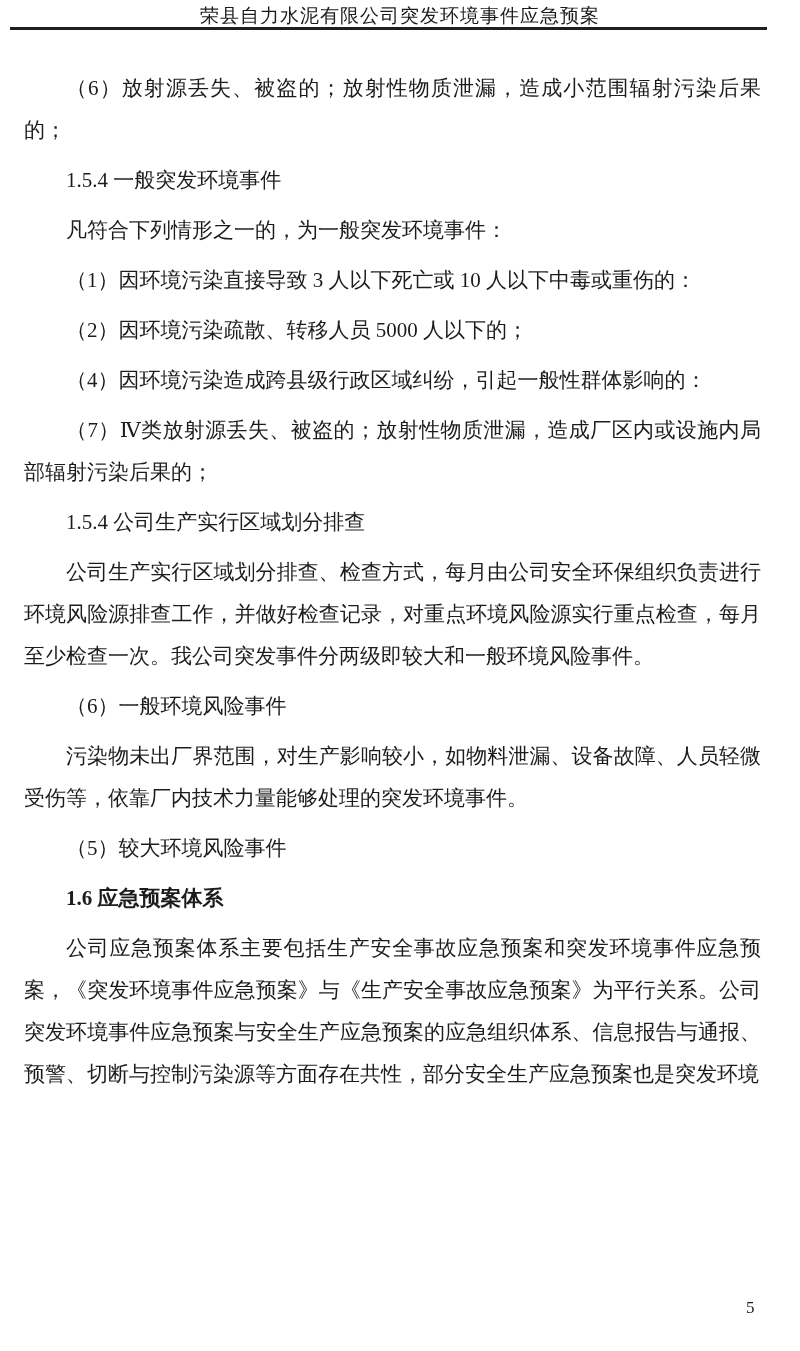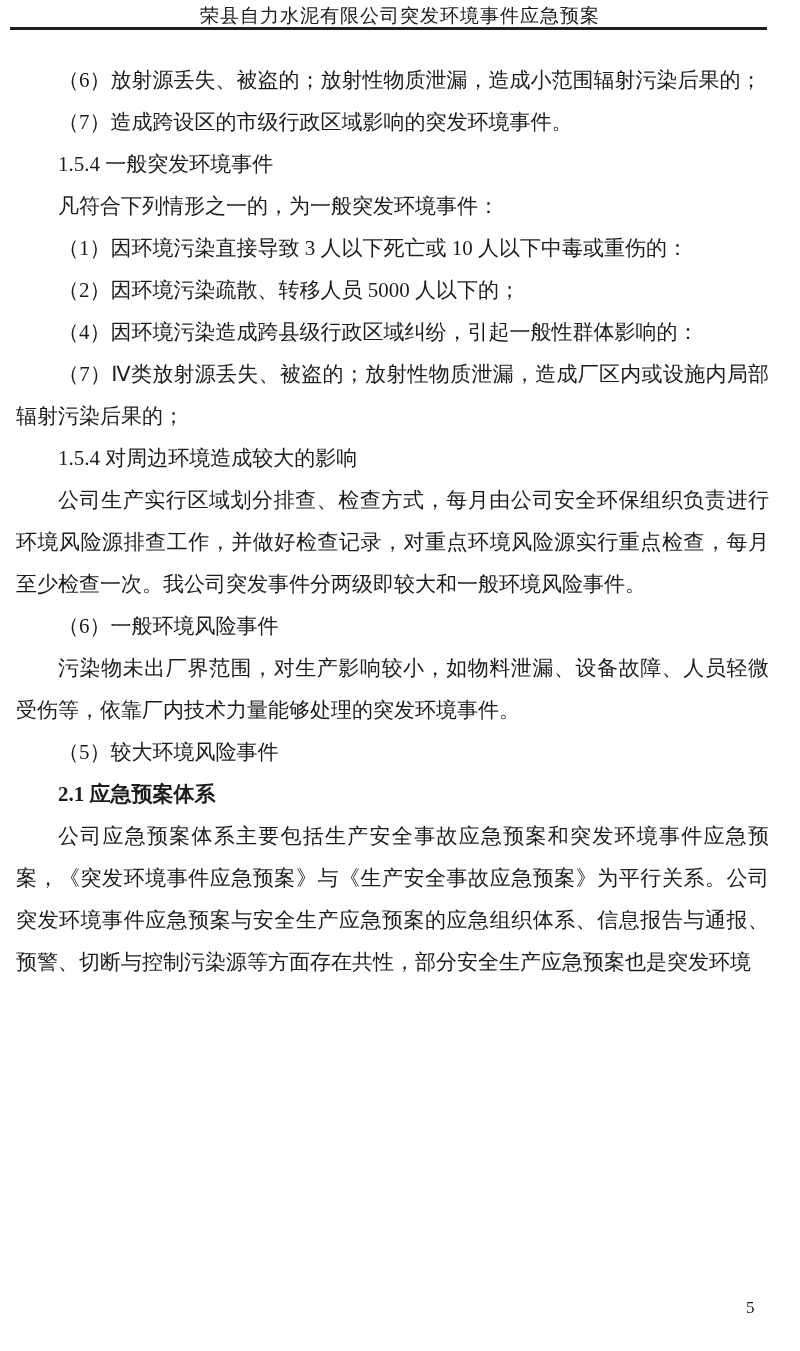--- a/index.html
+++ b/index.html
@@ -39,24 +39,23 @@
     position: absolute;
     top: 59px;
     left: 16px;
     width: 753px;
     font-size: 21px;
     line-height: 42px;
     text-align: justify;
     color: #1c1c1c;
   }
   .para {
-    margin: 0;
+    margin: 8px;
     padding: 0;
     text-indent: 2em;
-    font-family: Liberation Serif, serif;
   }
   .para.heading {
     font-weight: normal;
   }
   .para.heading-bold {
     font-weight: bold;
   }
   .page-number {
     position: absolute;
     top: 1298px;
@@ -67,30 +66,29 @@
 </style>
 </head>
 <body>
 
 <div class="page">
   <div class="header-title">荣县自力水泥有限公司突发环境事件应急预案</div>
   <div class="header-rule"></div>
 
   <div class="content" id="content">
       <p class="para body">（6）放射源丢失、被盗的；放射性物质泄漏，造成小范围辐射污染后果的；</p>
-      <p class="para body">（7）造成跨设区的市级行政区域影响的突发环境事件。</p>
       <p class="para heading">1.5.4 一般突发环境事件</p>
       <p class="para body">凡符合下列情形之一的，为一般突发环境事件：</p>
       <p class="para body">（1）因环境污染直接导致 3 人以下死亡或 10 人以下中毒或重伤的：</p>
       <p class="para body">（2）因环境污染疏散、转移人员 5000 人以下的；</p>
       <p class="para body">（4）因环境污染造成跨县级行政区域纠纷，引起一般性群体影响的：</p>
       <p class="para body">（7）Ⅳ类放射源丢失、被盗的；放射性物质泄漏，造成厂区内或设施内局部辐射污染后果的；</p>
-      <p class="para heading">1.5.4 对周边环境造成较大的影响</p>
+      <p class="para heading">1.5.4 公司生产实行区域划分排查</p>
       <p class="para body">公司生产实行区域划分排查、检查方式，每月由公司安全环保组织负责进行环境风险源排查工作，并做好检查记录，对重点环境风险源实行重点检查，每月至少检查一次。我公司突发事件分两级即较大和一般环境风险事件。</p>
       <p class="para body">（6）一般环境风险事件</p>
       <p class="para body">污染物未出厂界范围，对生产影响较小，如物料泄漏、设备故障、人员轻微受伤等，依靠厂内技术力量能够处理的突发环境事件。</p>
       <p class="para body">（5）较大环境风险事件</p>
-      <p class="para heading-bold">2.1 应急预案体系</p>
+      <p class="para heading-bold">1.6 应急预案体系</p>
       <p class="para body">公司应急预案体系主要包括生产安全事故应急预案和突发环境事件应急预案，《突发环境事件应急预案》与《生产安全事故应急预案》为平行关系。公司突发环境事件应急预案与安全生产应急预案的应急组织体系、信息报告与通报、预警、切断与控制污染源等方面存在共性，部分安全生产应急预案也是突发环境</p>
     </div>
 
   <div class="page-number">5</div>
 </div>
 
 </body></html>

